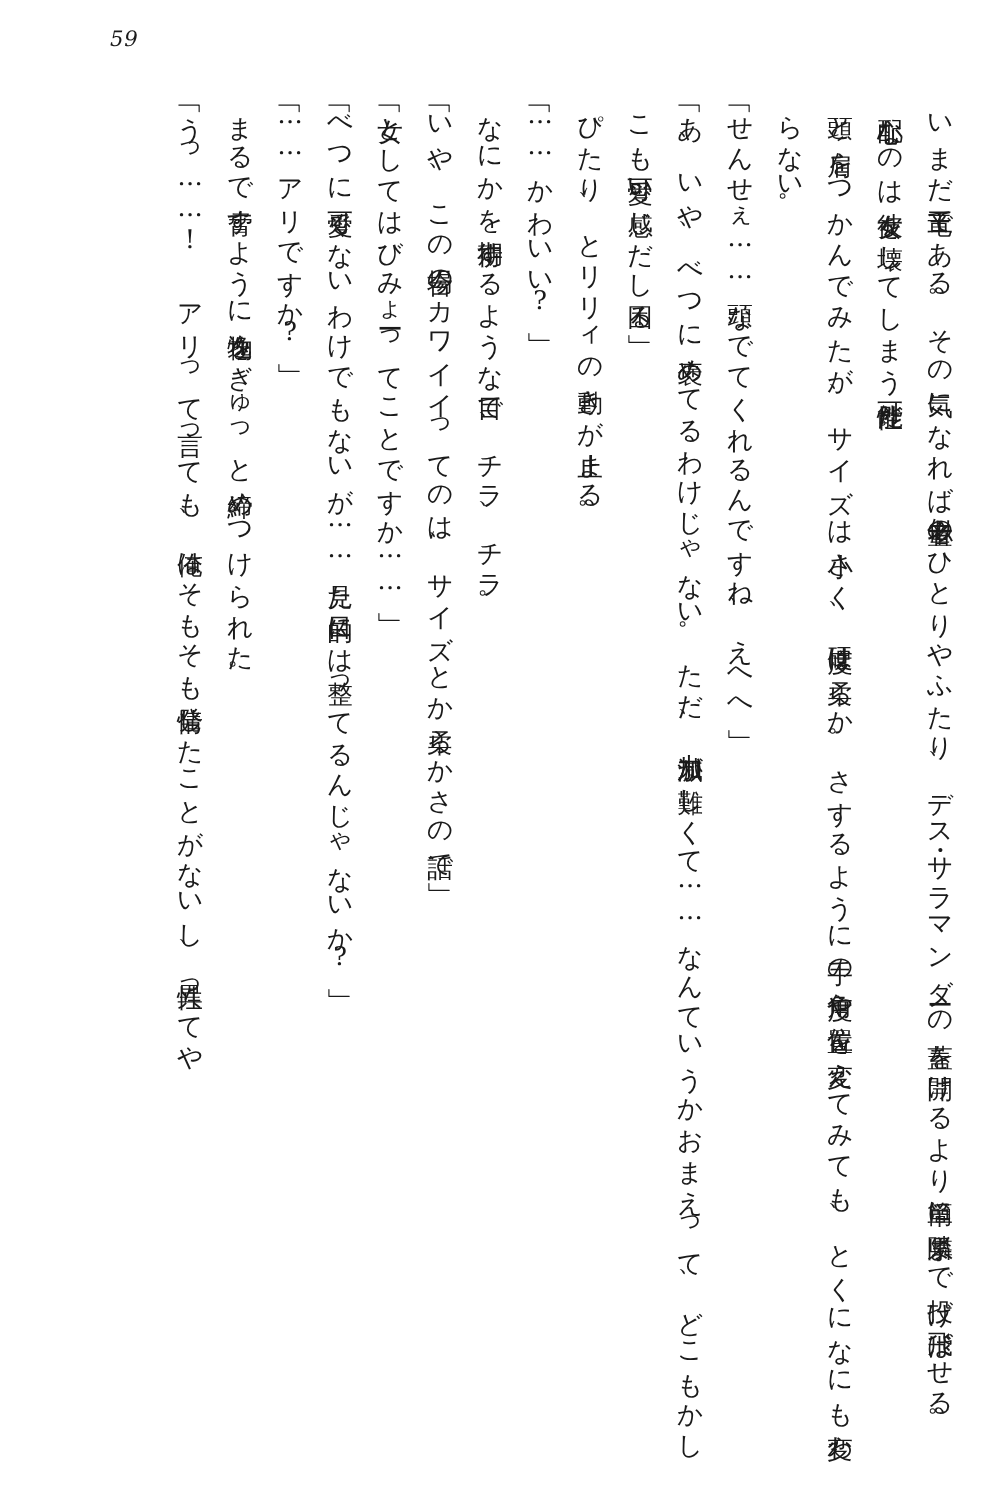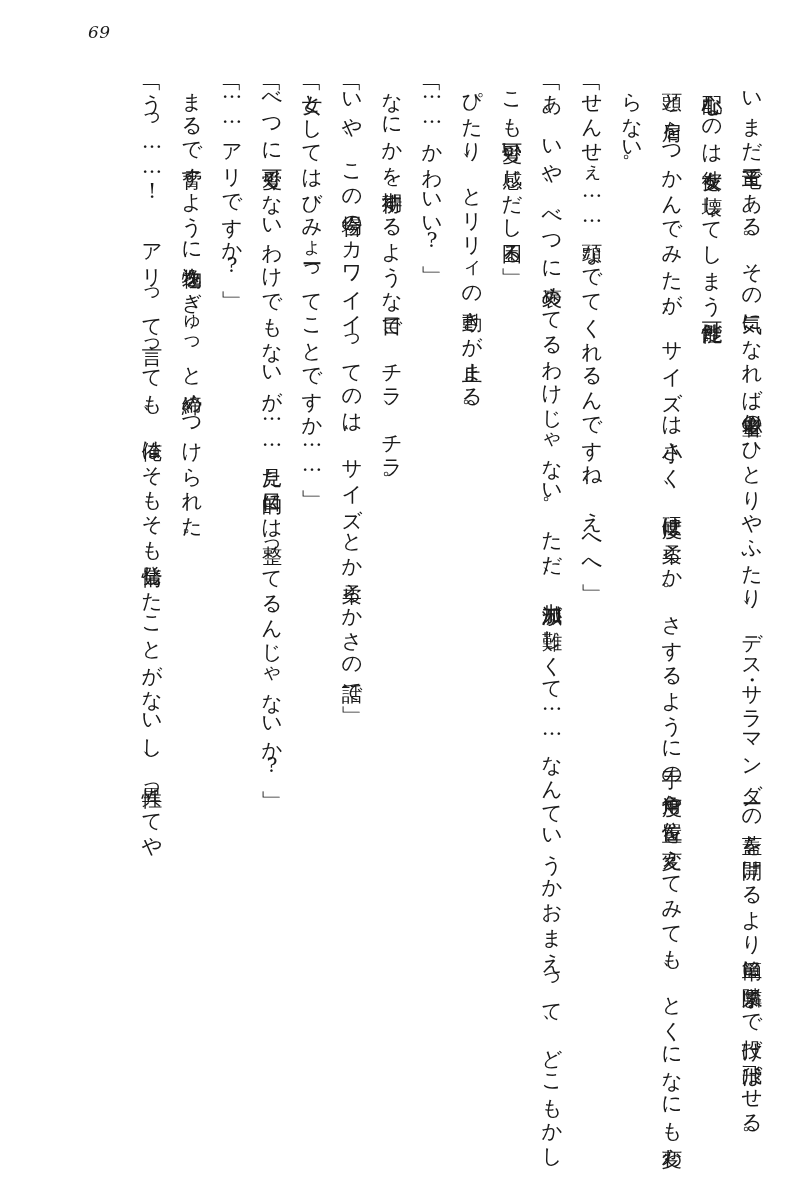--- a/index.html
+++ b/index.html
@@ -51,21 +51,21 @@
     padding: 0;
     text-indent: 0;
     max-height: 1080px;
   }
 </style>
 </head>
 <body>
 
 <div class="page">
 
-  <div class="page-number">69</div>
+  <div class="page-number">59</div>
 
   <div class="text-body">
       <p>いまだ竜王である。その気になれば似童者のひとりやふたり、デス・サラマンダーの蓋を開けるより簡単に隣県まで投げ飛ばせる。</p>
       <p>心配なのは彼女を壊してしまう可能性だ。</p>
       <p>頭と肩をつかんでみたが、サイズは小さく、硬度は柔らか。さするように手の角度や位置を変えてみても、とくになにも変わらない。</p>
       <p>「せんせぇ……頭なでてくれるんですね、えへへ」</p>
       <p>「あ、いや、べつに褒めてるわけじゃない。ただ、力加減が難しくて……なんていうかおまえって、どこもかしこも可愛い感じだし困る」</p>
       <p>ぴたり、とリリィの動きが止まる。</p>
       <p>「……かわいい?」</p>
       <p>なにかを期待するような目で、チラ、チラ。</p>

